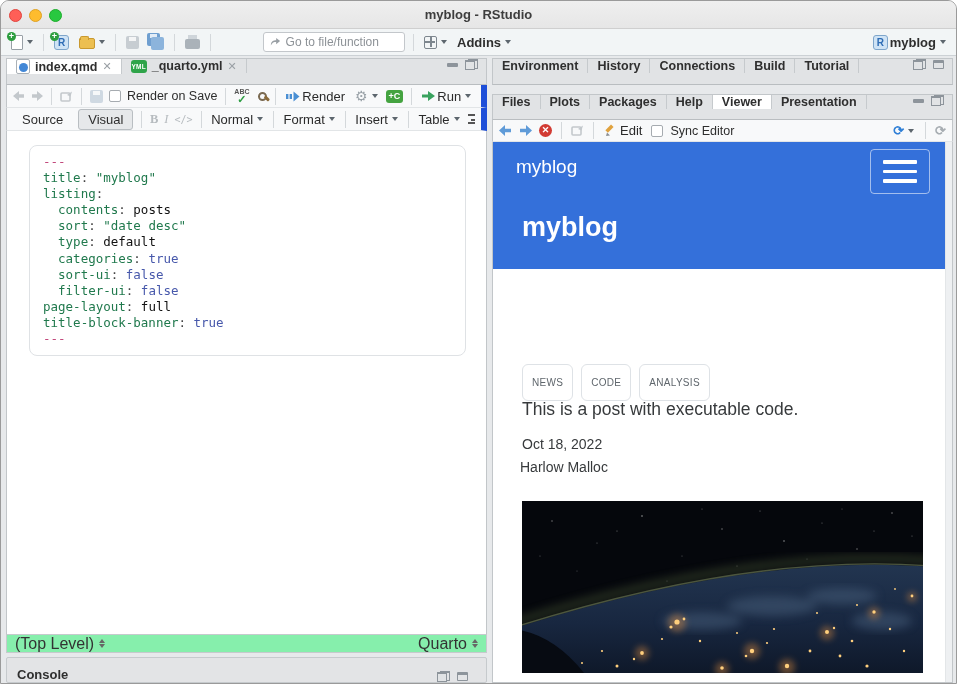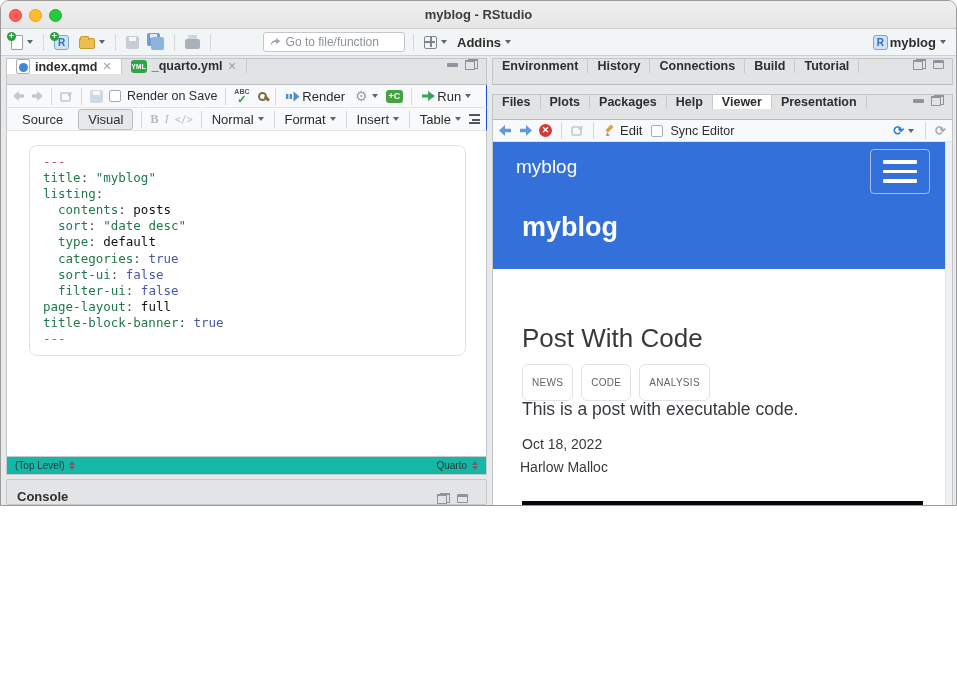--- a/index.html
+++ b/index.html
@@ -1,17 +1,17 @@
 <!DOCTYPE html>
 <html><head>
 <meta charset="utf-8">
 <style>
   * { margin:0; padding:0; box-sizing:border-box; }
   html,body { width:957px; height:684px; font-family:"Liberation Sans",sans-serif; background:#fff; }
-  .window { position:relative; width:957px; height:506px; background:#e7e9eb; border:1px solid #9a9a9a; border-radius:9px 9px 0 0; overflow:hidden; }
+  .window { position:relative; width:957px; height:684px; background:#e7e9eb; border:1px solid #9a9a9a; border-radius:9px 9px 0 0; overflow:hidden; }
 
   
   .titlebar { position:absolute; top:0; left:0; right:0; height:28px; background:linear-gradient(#efefef,#e6e6e6); border-bottom:1px solid #cfcfcf; }
   .tl { position:absolute; top:8px; width:13px; height:13px; border-radius:50%; }
   .tl.red { left:8px; background:#ff5f57; border:1px solid #e0443e; }
   .tl.yellow { left:28px; background:#febc2e; border:1px solid #dea123; }
   .tl.green { left:48px; background:#28c840; border:1px solid #1dad2b; }
   .win-title { position:absolute; left:0; right:0; top:6px; text-align:center; font-size:13px; font-weight:bold; color:#3d3d3d; }
 
   
@@ -57,21 +57,21 @@
   .icon-max { width:11px; height:9px; border:1.5px solid #8d949b; border-top:3px solid #8d949b; border-radius:1px; }
   .icon-restore { width:13px; height:11px; position:relative; }
   .icon-restore:before { content:""; position:absolute; right:0; top:0; width:8px; height:7px; border:1.5px solid #8d949b; border-top:2.5px solid #8d949b; }
   .icon-restore:after { content:""; position:absolute; left:0; bottom:0; width:8px; height:7px; border:1.5px solid #8d949b; border-top:2.5px solid #8d949b; background:#e1e3e5; }
 
   .qmd-ic { width:14px; height:15px; background:#fff; border:1px solid #aab1b7; border-radius:2px; position:relative; }
   .qmd-ic:after { content:""; position:absolute; left:2px; top:3px; width:9px; height:9px; border-radius:50%; background:conic-gradient(#4287d6 0 85deg,#fff 85deg 90deg,#4287d6 90deg 175deg,#fff 175deg 180deg,#4287d6 180deg 265deg,#fff 265deg 270deg,#4287d6 270deg 355deg,#fff 355deg); }
   .yml-ic { width:16px; height:13px; background:#2fa44a; border-radius:3px; color:#fff; font-size:6.5px; font-weight:bold; line-height:13px; text-align:center; letter-spacing:.2px; }
 
   
-  .ed-toolbar { height:23px; background:#f8f9fa; border-left:1px solid #c2c6c9; border-right:1px solid #1d4ed8; border-bottom:1px solid #e2e5e7; display:flex; align-items:center; padding:0 6px; gap:6px; font-size:13px; color:#333; }
+  .ed-toolbar { height:23px; background:#f8f9fa; border-left:1px solid #c2c6c9; border-right:6px solid #1d4ed8; border-bottom:1px solid #e2e5e7; display:flex; align-items:center; padding:0 6px; gap:6px; font-size:13px; color:#333; }
   .gray-arrow { fill:#c3c8cc; }
   .checkbox { width:12px; height:12px; background:#fff; border:1px solid #a6abb0; border-radius:2px; }
   .cb-label { font-size:12.5px; color:#2e2e2e; }
   .abc-ic { position:relative; width:18px; height:16px; }
   .abc-ic .abc { position:absolute; top:0; left:0; font-size:7px; font-weight:bold; color:#555; letter-spacing:0; }
   .abc-ic .chk { position:absolute; bottom:-2px; left:3px; color:#2f9e44; font-size:11px; font-weight:bold; }
   .mag-ic { width:9px; height:9px; border:2px solid #7a6a52; border-radius:50%; }
   .mag-ic:after { content:""; position:absolute; width:6px; height:2.5px; background:#8a6a3a; transform:rotate(45deg); right:-5px; bottom:-1px; border-radius:1px; }
   .gear { color:#9aa2a8; font-size:14px; line-height:14px; }
   .chunk-badge { background:#44a340; color:#fff; font-size:9px; font-weight:bold; border-radius:3px; padding:1.5px 3px; line-height:10px; }
@@ -84,21 +84,21 @@
   .outline-ic:after { content:""; position:absolute; top:2.5px; left:3px; right:0; height:2px; background:#555; }
 
   
   .editor-body { flex:1; background:#fff; border-left:1px solid #c2c6c9; border-right:1px solid #c2c6c9; overflow:hidden; }
   .code-block { margin:14px 20px 0 22px; border:1px solid #dfe2e5; border-radius:8px; padding:8px 13px; font-family:"DejaVu Sans Mono",monospace; font-size:12.5px; line-height:16.1px; }
   .tk-key { color:#20794d;text-align:center; } .tk-str { color:#20794d; } .tk-bool { color:#4758ab; }
   .tk-delim { color:#c2497c; } .tk-punc { color:#444; } .tk-t { color:#111; }
   .code-line { white-space:pre; }
 
   
-  .status-bar { height:19px; background:#14b8a6; border:1px solid #c6cacd; display:flex; align-items:center; font-size:10px; color:#333; padding:0 8px; }
+  .status-bar { height:19px; background:#86efac; border:1px solid #c6cacd; display:flex; align-items:center; font-size:16px; color:#333; padding:0 8px; }
   .updown { display:inline-flex; flex-direction:column; gap:1.5px; margin-left:5px; }
   .updown i { width:0; height:0; border-left:3px solid transparent; border-right:3px solid transparent; }
   .updown .u { border-bottom:4px solid #666; } .updown .d { border-top:4px solid #666; }
   .console-bar { height:26px; margin-top:4px; background:#e3e4e6; border:1px solid #c6cacd; border-radius:2px; display:flex; align-items:flex-end; padding:0 10px; font-size:13px; font-weight:bold; color:#2f2f2f; }
 
   
   .viewer-toolbar { height:22px; background:#f8f9fa; border-left:1px solid #c2c6c9; border-right:1px solid #c2c6c9; border-bottom:1px solid #e2e5e7; display:flex; align-items:center; padding:0 6px; gap:7px; }
   .stop-ic { width:13px; height:13px; border-radius:50%; background:#d23b33; color:#fff; font-size:9px; line-height:13px; text-align:center; font-weight:bold; }
   .pencil-ic { width:13px; height:13px; }
   .sync-ic,.reload-ic { font-size:13px; line-height:13px; font-weight:bold; }
@@ -387,21 +387,20 @@
       <div class="viewer-body">
         <div class="banner">
           <span class="nav-title">myblog</span>
           <span class="hamburger">
               <i></i>
               <i></i>
               <i></i>
             </span>
           <span class="banner-title">myblog</span>
         </div>
-        <div class="post-title">Post With Code</div>
         <div class="cats">
             <span class="cat-pill">NEWS</span>
             <span class="cat-pill">CODE</span>
             <span class="cat-pill">ANALYSIS</span>
           </div>
         <div class="post-desc">This is a post with executable code.</div>
         <div class="post-date">Oct 18, 2022</div>
         <div class="post-author">Harlow Malloc</div>
 
         <svg class="hero" viewBox="0 0 401 172" preserveAspectRatio="none">

